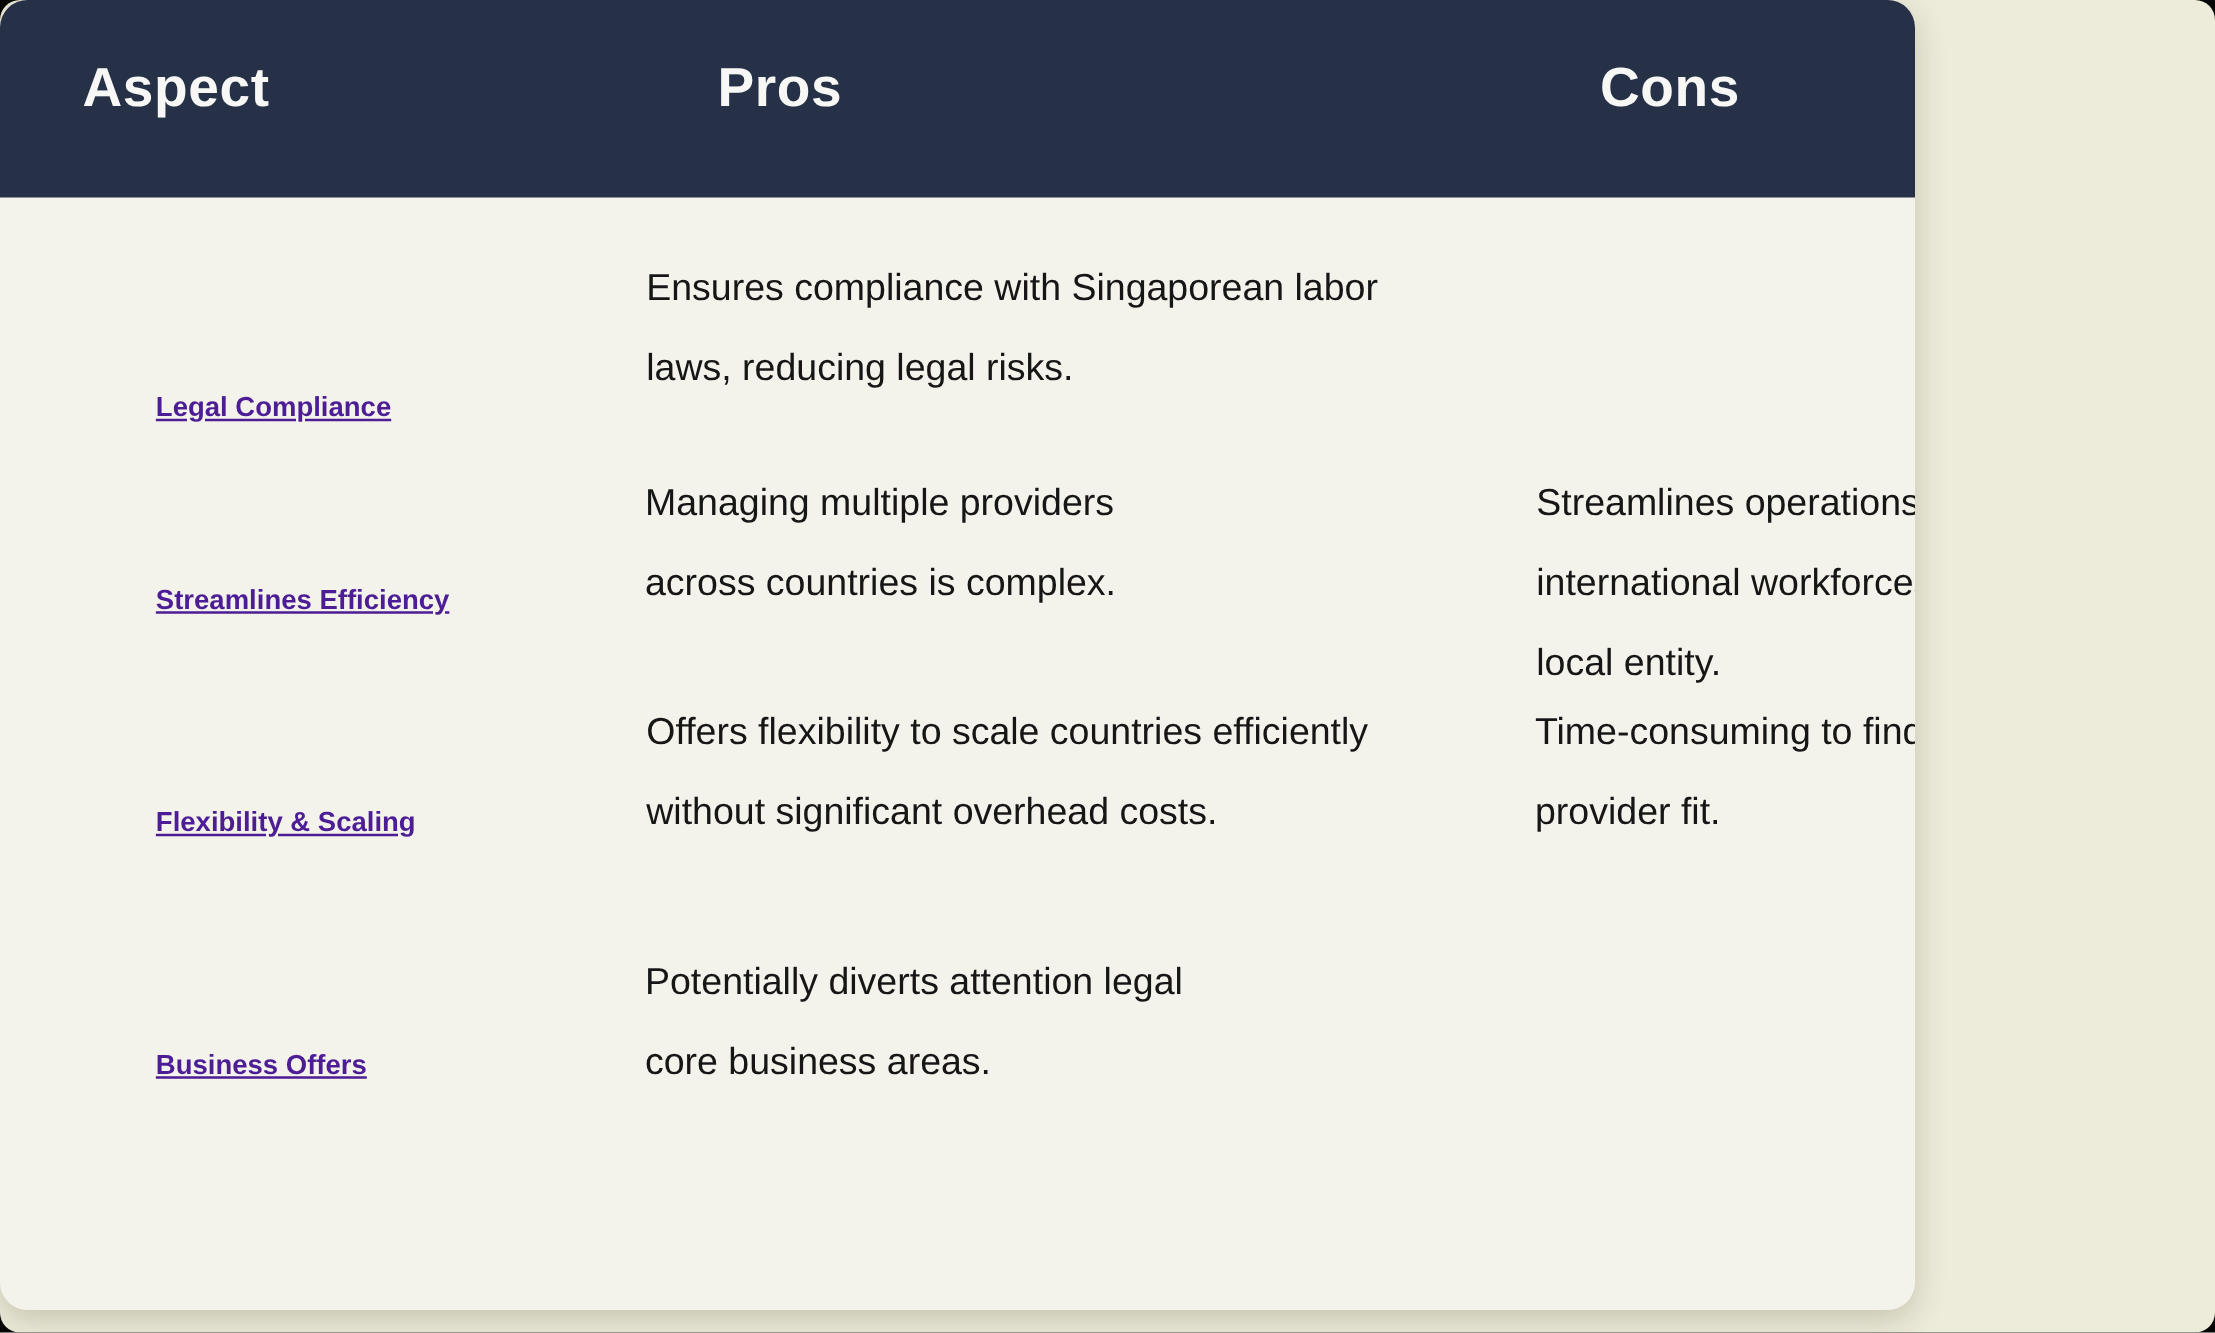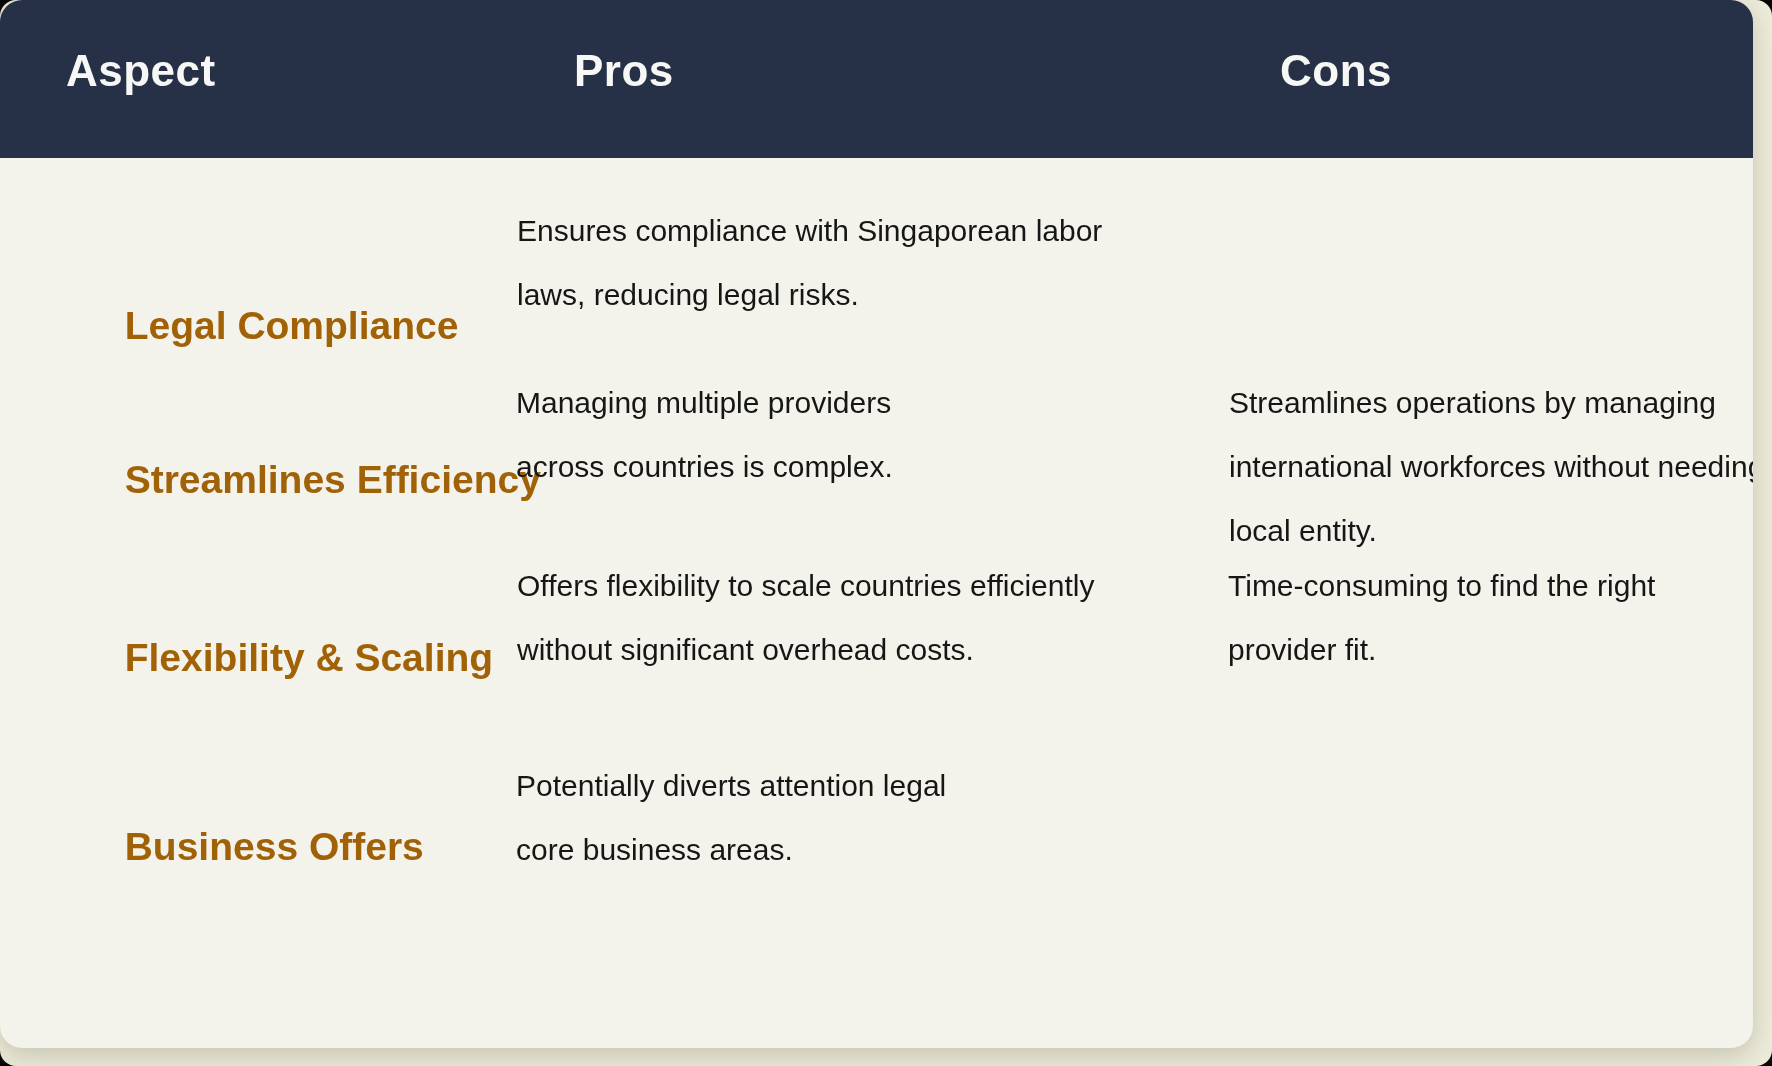--- a/index.html
+++ b/index.html
@@ -19,21 +19,21 @@
   }
   .page-bg{
     position:absolute;
     inset:0;
     background:var(--page_bg);
     border-radius:16px;
   }
   .card{
     position:absolute;
     left:0;top:0;
-    width:1753px;height:1048px;
+    width:1532px;height:1048px;
     background:var(--card_bg);
     border-radius:22px;
     box-shadow:0 8px 26px rgba(45,42,18,0.20);
     overflow:hidden;
   }
   .thead{
     display:grid;
     grid-template-columns:459px 712px 1fr;
     height:158px;
     background:var(--header_bg);
@@ -69,23 +69,24 @@
   .td-aspect{padding-left:58px;}
   .td-pros{padding-left:58px;}
   .td-cons{padding-left:57px;}
   .r1 .td{padding-top:41px;}
   .r2 .td{padding-top:30px;}
   .r3 .td{padding-top:30px;}
   .r4 .td{padding-top:47px;}
   .aspect-label{
     display:inline-block;
     font-weight:700;
-    font-size:39px;
-    color:#a16207;
+    font-size:22px;
+    color:#4c1d95;
     white-space:pre;
+    text-decoration:underline;
   }
   .r1 .aspect-label{margin-top:31px;}
   .r2 .aspect-label{margin-top:13px;}
   .r3 .aspect-label{margin-top:8px;}
   .r4 .aspect-label{margin-top:-6px;}
 </style>
 </head>
 <body>
 
 <div class="page-bg"></div>

